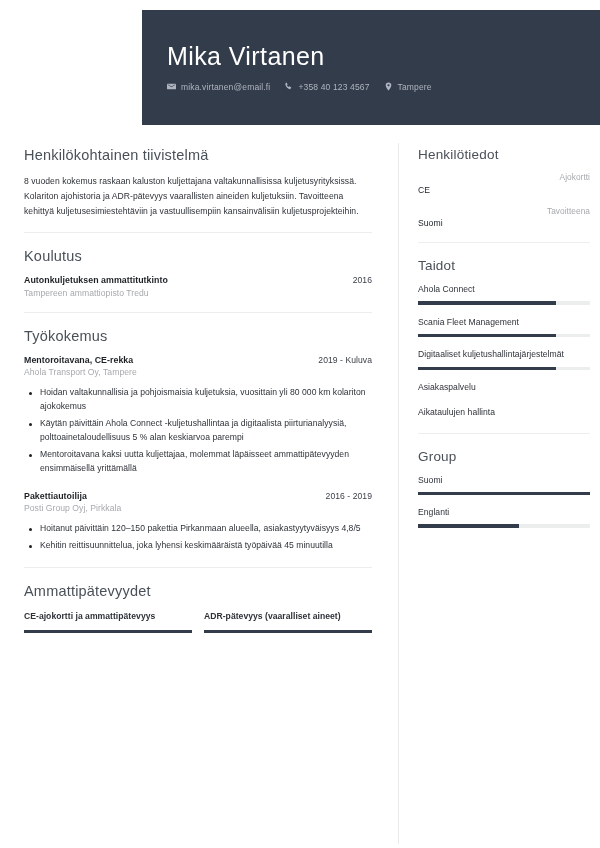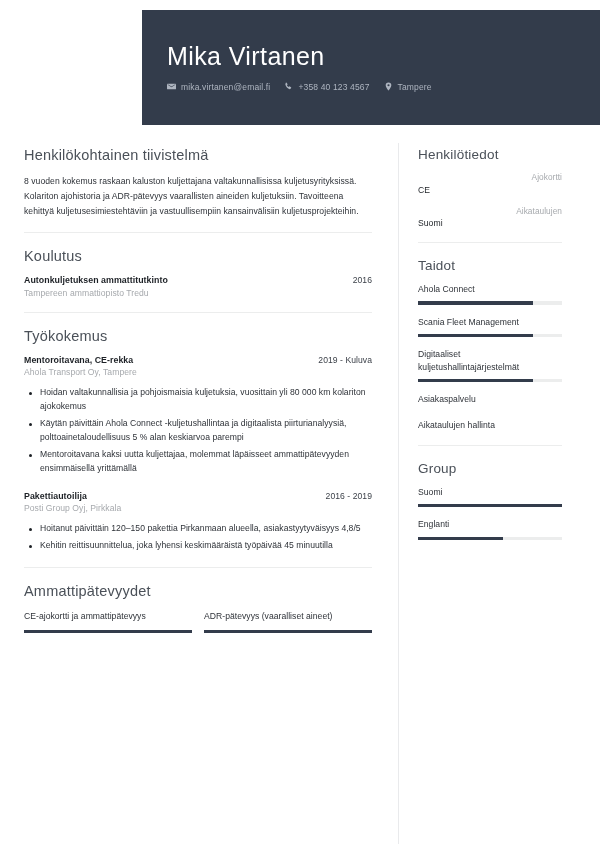--- a/index.html
+++ b/index.html
@@ -72,21 +72,21 @@
     padding: 22px 26px 0 24px;
   }
   .divider-v {
     width: 1px;
     background: #e9eaec;
     margin-top: 18px;
     margin-bottom: 4px;
   }
   .col-side {
     width: 201px;
-    padding: 22px 38px 0 19px;
+    padding: 22px 10px 0 19px;
   }
 
   
   .section { margin-bottom: 4px; }
   .section-rule {
     height: 1px;
     background: #eceded;
     margin: 14px 0 15px 0;
   }
   .section-title {
@@ -159,20 +159,21 @@
     background: #1d2126;
   }
   .entry-gap { height: 12px; }
 
   
   .cert-grid {
     display: grid;
     grid-template-columns: 1fr 1fr;
     gap: 0 12px;
     margin-top: 2px;
+    font-weight: bold;
   }
   .cert-item { display: flex; flex-direction: column; }
   .cert-label {
     font-size: 8.6px;
     color: #2e3238;
     line-height: 1.45;
     letter-spacing: 0.03px;
     margin-bottom: 7px;
   }
   .cert-bar {
@@ -336,21 +337,21 @@
     <div class="col-side side">
 
       <div class="section">
         <div class="section-title">Henkilötiedot</div>
 
         <div class="info-item">
           <div class="info-label">Ajokortti</div>
           <div class="info-value">CE</div>
         </div>
         <div class="info-item">
-          <div class="info-label">Aikataulujen</div>
+          <div class="info-label">Tavoitteena</div>
           <div class="info-value">Suomi</div>
         </div>
       </div>
 
       <div class="section-rule"></div>
 
       <div class="section">
         <div class="section-title">Taidot</div>
 
         <div class="bar-item">

